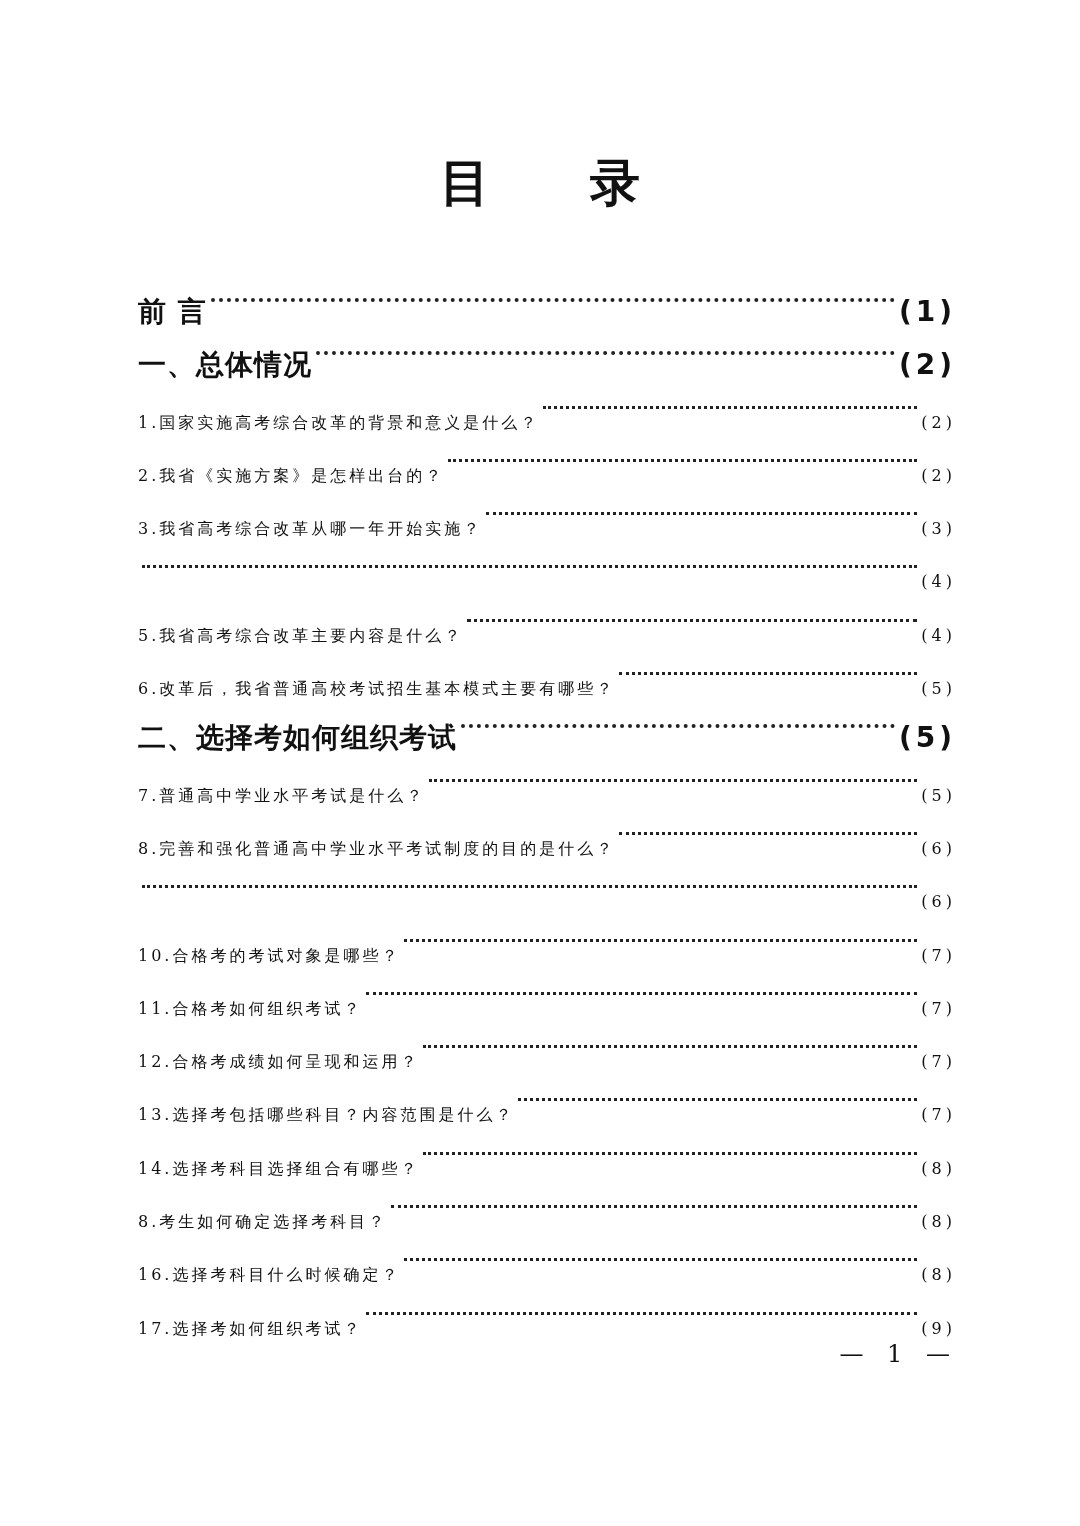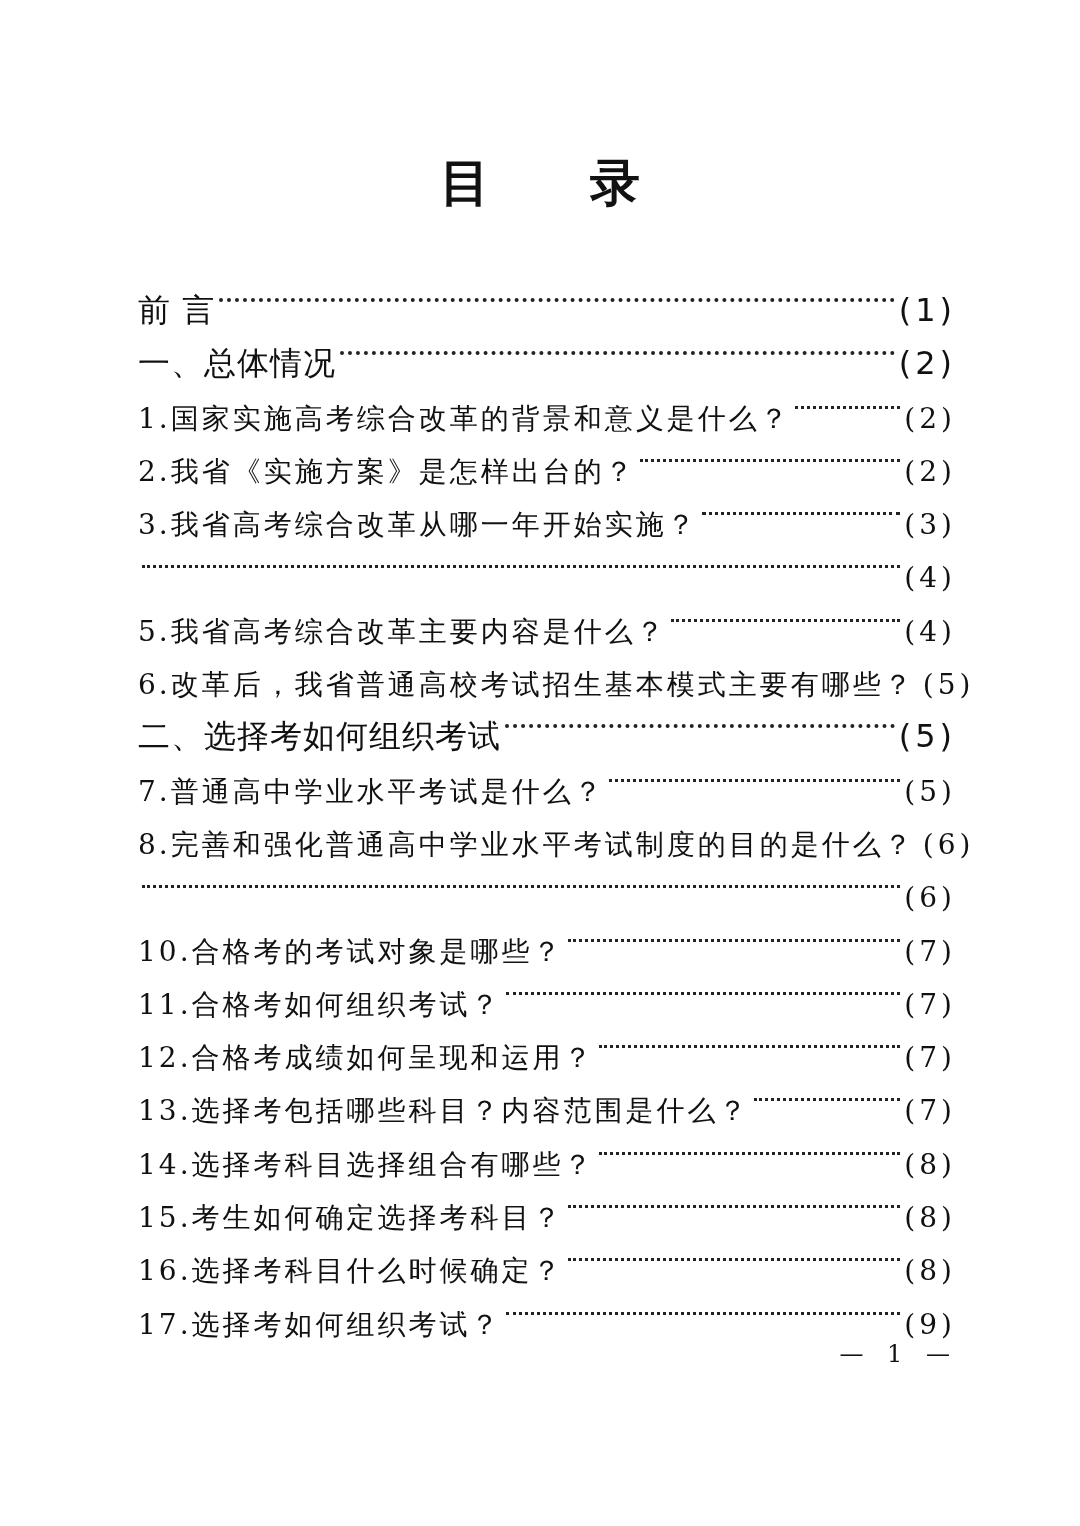--- a/index.html
+++ b/index.html
@@ -4,22 +4,22 @@
 <style>
   html, body { margin: 0; padding: 0; background: #ffffff; }
   body { width: 1080px; height: 1526px; position: relative; overflow: hidden;
          font-family: "DejaVu Serif", "Liberation Serif", serif; color: #111; }
   .title { position: absolute; top: 150px; left: 0; width: 1080px; text-align: center;
            font-size: 50px; font-weight: bold; letter-spacing: 0; }
   .title span { display: inline-block; }
   .title .gap { width: 100px; }
   .toc { position: absolute; left: 138px; top: 268px; width: 818px; }
   .row { display: flex; align-items: baseline; height: 53.3px; line-height: 53.3px;
-         font-size: 28px; white-space: nowrap; }
-  .row.heading { font-family: "DejaVu Sans", "Liberation Sans", sans-serif; font-weight: normal; font-size: 32px; }
+         font-size: 16px; white-space: nowrap; }
+  .row.heading { font-family: "DejaVu Sans", "Liberation Sans", sans-serif; font-weight: bold; font-size: 28px; }
   .row .label { flex: 0 0 auto; letter-spacing: 3px; }
   .row.heading .label { letter-spacing: 1px; }
   .row .leader { flex: 1 1 auto; overflow: hidden; margin: 0 4px; position: relative; height: 53px; }
   .row .leader::before { content: ""; position: absolute; left: 0; right: 0; top: 31px;
          border-bottom: 3px dotted #222; }
   .row.heading .leader::before { border-bottom-width: 4px; top: 30px; }
   .row .page { flex: 0 0 auto; letter-spacing: 4px; }
   .pagenum { position: absolute; top: 1340px; right: 122px; font-size: 24px; letter-spacing: 8px; }
 </style>
 </head>
@@ -107,21 +107,21 @@
       <span class="label">13.选择考包括哪些科目？内容范围是什么？</span>
       <span class="leader"></span>
       <span class="page">(7)</span>
     </div>
   <div class="row">
       <span class="label">14.选择考科目选择组合有哪些？</span>
       <span class="leader"></span>
       <span class="page">(8)</span>
     </div>
   <div class="row">
-      <span class="label">15.考生如何确定选择考科目？</span>
+      <span class="label">8.考生如何确定选择考科目？</span>
       <span class="leader"></span>
       <span class="page">(8)</span>
     </div>
   <div class="row">
       <span class="label">16.选择考科目什么时候确定？</span>
       <span class="leader"></span>
       <span class="page">(8)</span>
     </div>
   <div class="row">
       <span class="label">17.选择考如何组织考试？</span>

